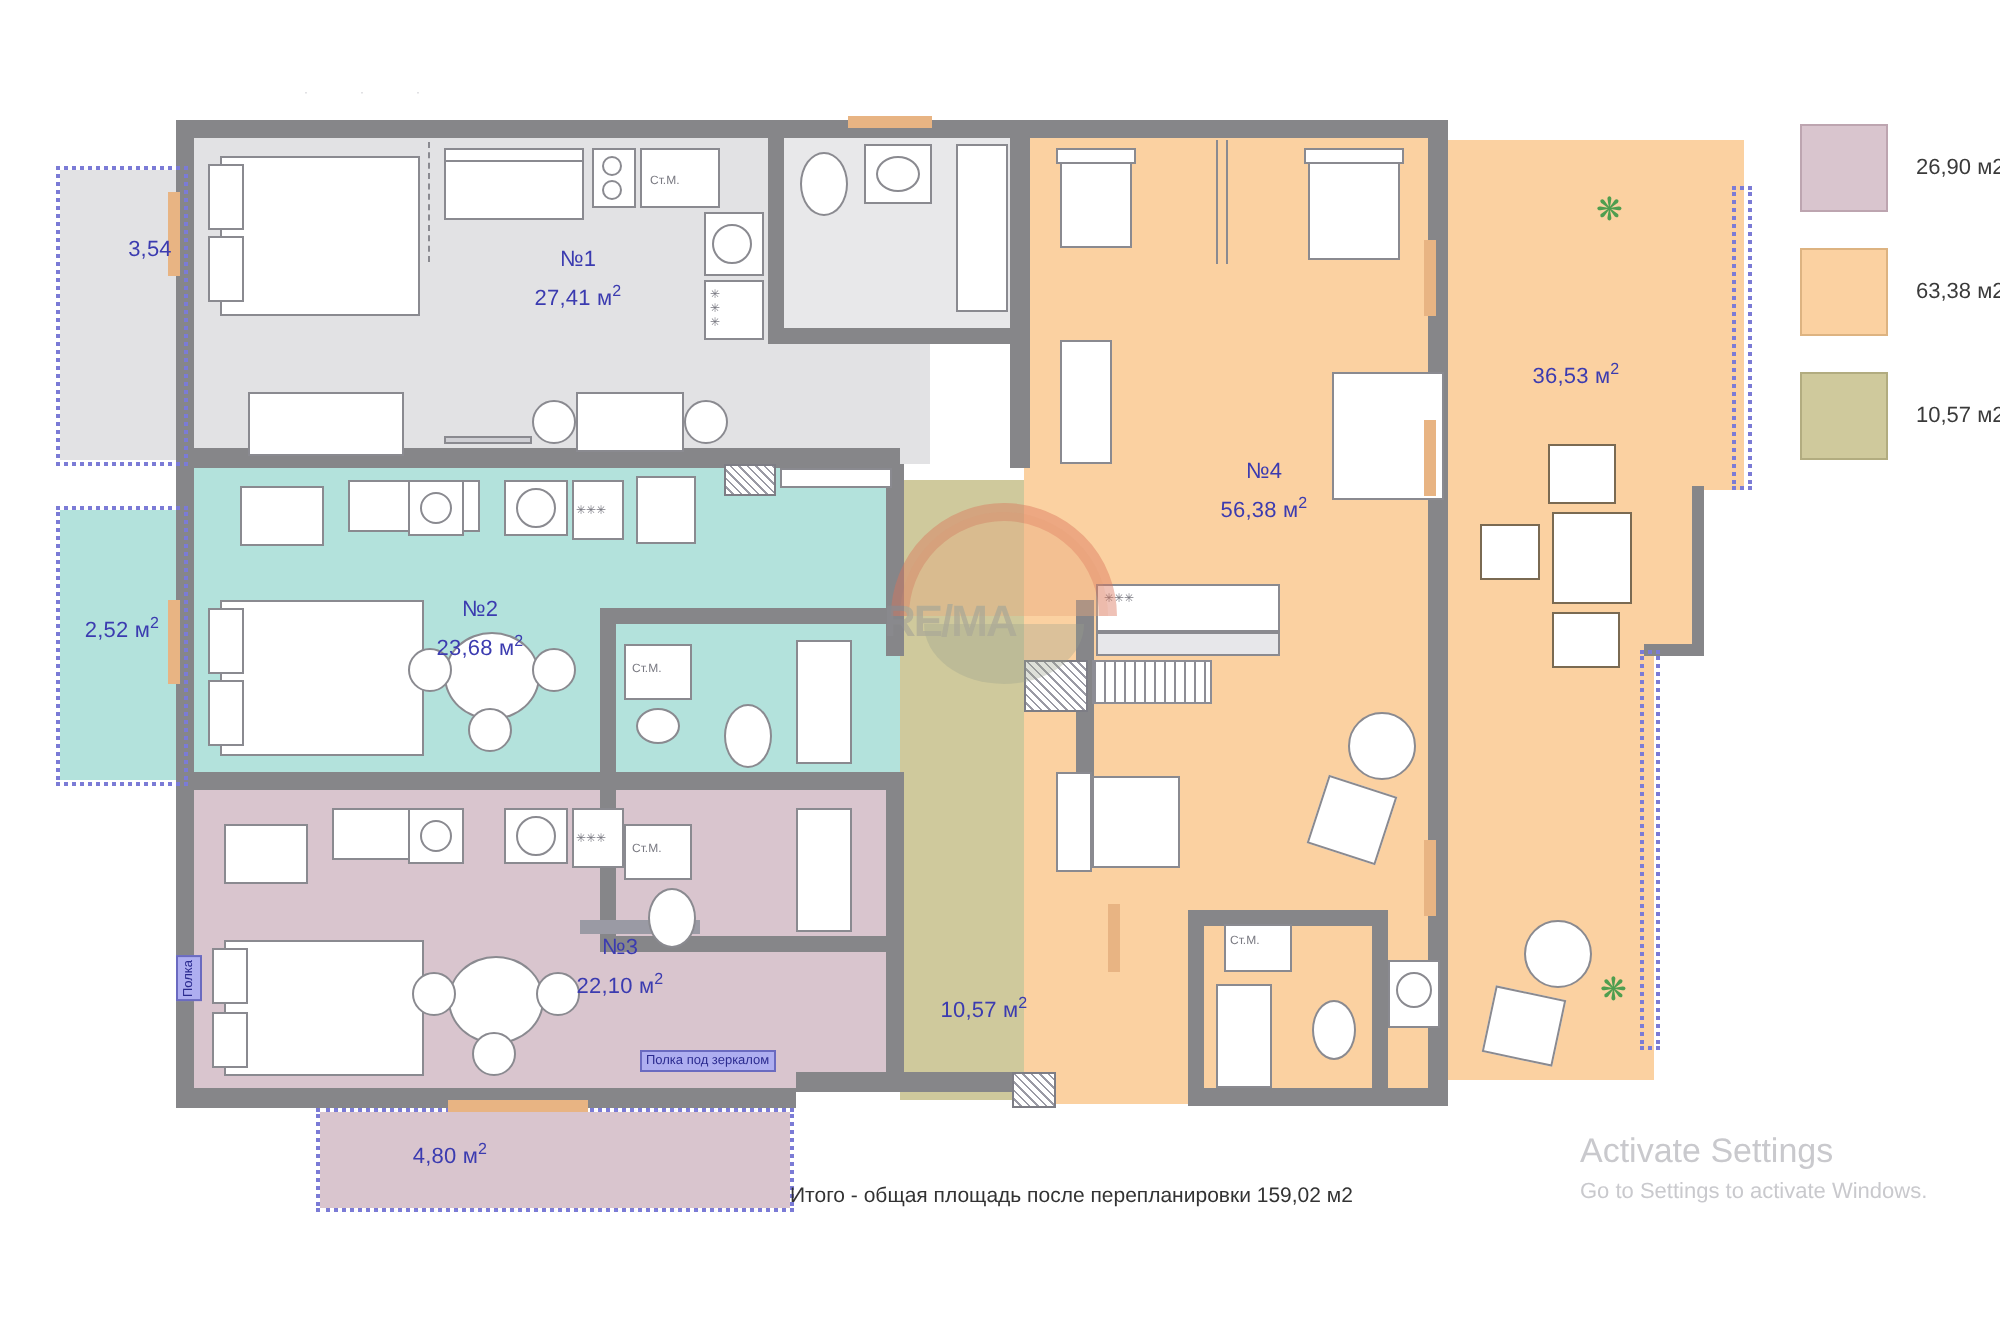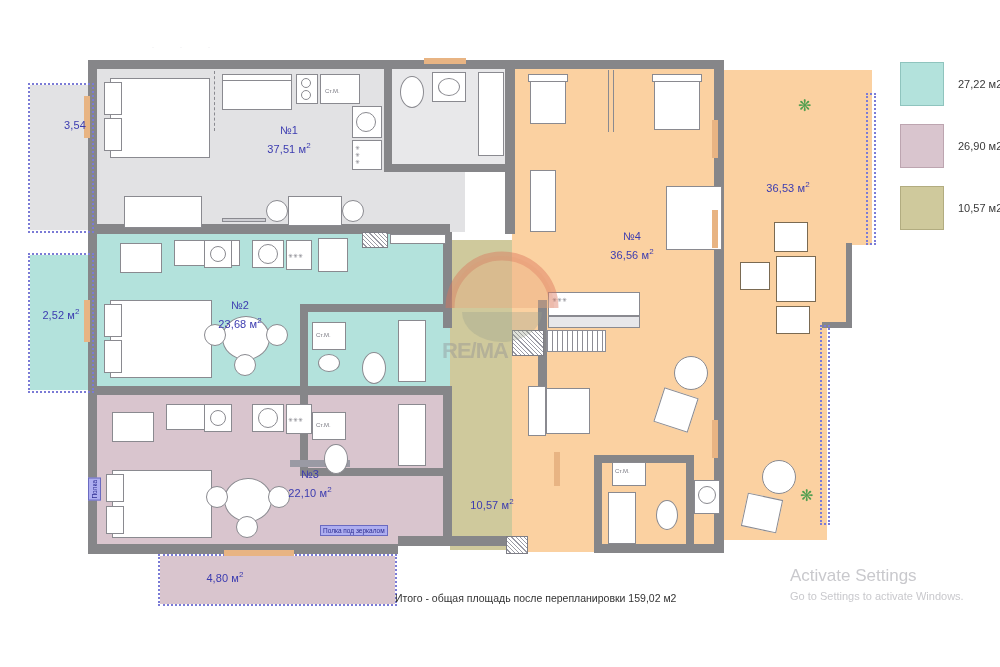--- a/index.html
+++ b/index.html
@@ -38,21 +38,21 @@
          border:1px solid #b9b9bd;box-sizing:border-box;}
   .lg-tx{position:absolute;left:58px;top:16px;font-size:11px;color:#3a3a3a;
          white-space:nowrap;}
 
   
   #footer{position:absolute;left:395px;top:592px;font-size:10.5px;color:#333;}
 
   
   #wm{position:absolute;left:432px;top:250px;width:140px;height:110px;opacity:.55;}
   #wm .txt{position:absolute;left:10px;top:48px;font-size:22px;font-weight:bold;
-           color:#8f8f93;letter-spacing:-1px;opacity:.75;margin-top:40px;}
+           color:#8f8f93;letter-spacing:-1px;opacity:.75;}
 
   
   #aw{position:absolute;left:790px;top:566px;color:#c9c9cd;}
   #aw .t1{font-size:17px;}
   #aw .t2{font-size:11px;margin-top:4px;}
   .dleaf{position:absolute;background:#e8b483;}
 
   .hatch{position:absolute;
     background:repeating-linear-gradient(45deg,#fff 0 2px,#9a9aa4 2px 3px);
     border:1px solid #7d7d85;box-sizing:border-box;}
@@ -238,36 +238,36 @@
   <div class="dleaf" style="left:84px;top:300px;width:6px;height:42px;"></div>
   <div class="dleaf" style="left:712px;top:120px;width:6px;height:38px;"></div>
   <div class="dleaf" style="left:712px;top:210px;width:6px;height:38px;"></div>
   <div class="dleaf" style="left:712px;top:420px;width:6px;height:38px;"></div>
   <div class="dleaf" style="left:424px;top:58px;width:42px;height:6px;"></div>
   <div class="dleaf" style="left:224px;top:550px;width:70px;height:6px;"></div>
   <div class="dleaf" style="left:554px;top:452px;width:6px;height:34px;"></div>
 
   <div class="lab c" style="left:289px;top:124px;">№1</div>
   <div class="lab c" style="left:289px;top:141px;">
-    <span>37,51 м</span><span class="sup">2</span>
+    <span>27,41 м</span><span class="sup">2</span>
   </div>
 
   <div class="lab c" style="left:240px;top:299px;">№2</div>
   <div class="lab c" style="left:240px;top:316px;">
     <span>23,68 м</span><span class="sup">2</span>
   </div>
 
   <div class="lab c" style="left:310px;top:468px;">№3</div>
   <div class="lab c" style="left:310px;top:485px;">
     <span>22,10 м</span><span class="sup">2</span>
   </div>
 
   <div class="lab c" style="left:632px;top:230px;">№4</div>
   <div class="lab c" style="left:632px;top:247px;">
-    <span>36,56 м</span><span class="sup">2</span>
+    <span>56,38 м</span><span class="sup">2</span>
   </div>
 
   <div class="lab c" style="left:788px;top:180px;">
     <span>36,53 м</span><span class="sup">2</span>
   </div>
 
   <div class="lab c" style="left:492px;top:497px;">
     <span>10,57 м</span><span class="sup">2</span>
   </div>
 
@@ -293,26 +293,26 @@
 
   <div id="aw">
     <div class="t1">Activate Settings</div>
     <div class="t2">Go to Settings to activate Windows.</div>
   </div>
 
   <div id="footer">Итого - общая площадь после перепланировки 159,02 м2</div>
 
   <div id="legend">
     <div class="lg-row">
-      <div class="lg-sw" style="background:#b3e2dc;border-color:#8fc4be;"></div>
-      <div class="lg-tx">27,22 м2</div>
+      <div class="lg-sw" style="background:#d9c5ce;border-color:#bda5b0;"></div>
+      <div class="lg-tx">26,90 м2</div>
     </div>
     <div class="lg-row">
-      <div class="lg-sw" style="background:#d9c5ce;border-color:#bda5b0;"></div>
-      <div class="lg-tx">26,90 м2</div>
+      <div class="lg-sw" style="background:#fbd1a1;border-color:#ddb381;"></div>
+      <div class="lg-tx">63,38 м2</div>
     </div>
     <div class="lg-row">
       <div class="lg-sw" style="background:#cfc99c;border-color:#b2ac80;"></div>
       <div class="lg-tx">10,57 м2</div>
     </div>
   </div>
 
 </div>
 
 </body></html>

